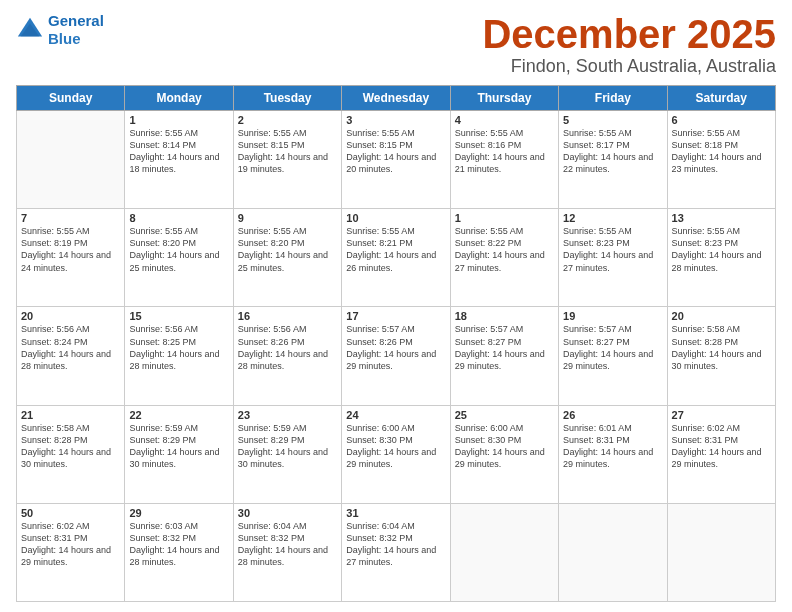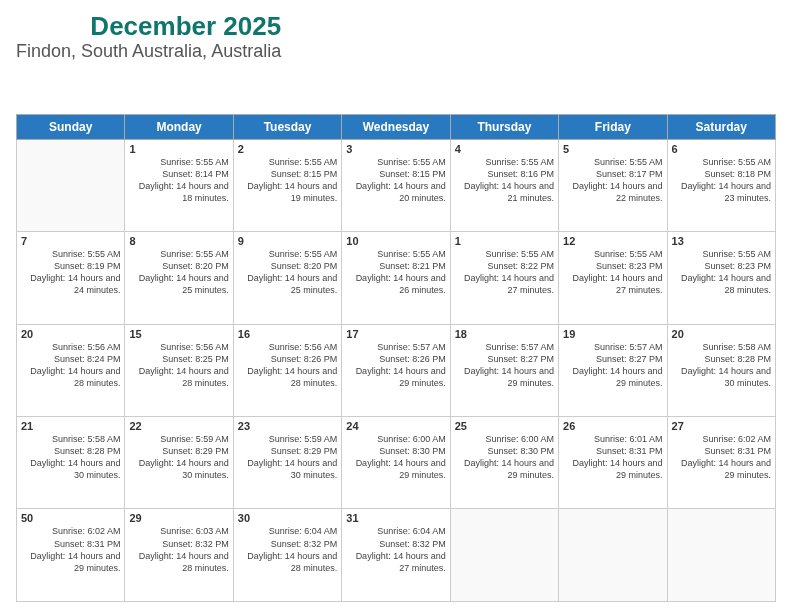--- a/index.html
+++ b/index.html
@@ -38,36 +38,35 @@
       color: #1a6bb5;
     }
     .logo-icon {
       width: 28px;
       height: 28px;
     }
     .title-block {
       text-align: right;
     }
     .main-title {
-      font-size: 26px;
-      font-weight: bold;
-      color: #0f766e;
+      font-size: 40px;
+      font-weight: bold;
+      color: #c2410c;
       line-height: 1.1;
     }
     .subtitle {
       font-size: 18px;
       color: #555;
     }
     .calendar {
       flex: 1;
       border: 1px solid #ccc;
       border-collapse: collapse;
       width: 100%;
       table-layout: fixed;
-      margin-top: 44px;
     }
     .calendar thead tr th {
       background-color: #2979c0;
       color: #fff;
       font-size: 12px;
       font-weight: bold;
       text-align: center;
       padding: 5px 2px;
       border: 1px solid #aaa;
     }
@@ -82,34 +81,43 @@
     .day-number {
       font-size: 11px;
       font-weight: bold;
       display: block;
       margin-bottom: 1px;
     }
     .cell-text {
       font-size: 9px;
       line-height: 1.35;
       color: #444;
-      text-align: right;
     }
     .empty-cell {
       background: #f9f9f9;
     }
     tr:last-child td {
       height: 78px;
     }
   </style>
 </head>
 <body>
 
 <div class="page">
   <div class="header">
+    <div class="logo">
+      <svg class="logo-icon" viewBox="0 0 30 30">
+        <polygon points="15,2 28,22 2,22" fill="#2979c0"></polygon>
+        <polygon points="15,8 25,22 5,22" fill="#1a5a9a" opacity="0.4"></polygon>
+      </svg>
+      <div class="logo-text">
+        <div><span>General</span></div>
+        <div style="color:#2979c0;">Blue</div>
+      </div>
+    </div>
     <div class="title-block">
       <div class="main-title">December 2025</div>
       <div class="subtitle">Findon, South Australia, Australia</div>
     </div>
   </div>
 
   <table class="calendar">
     <thead>
       <tr>
       <th>Sunday</th>

